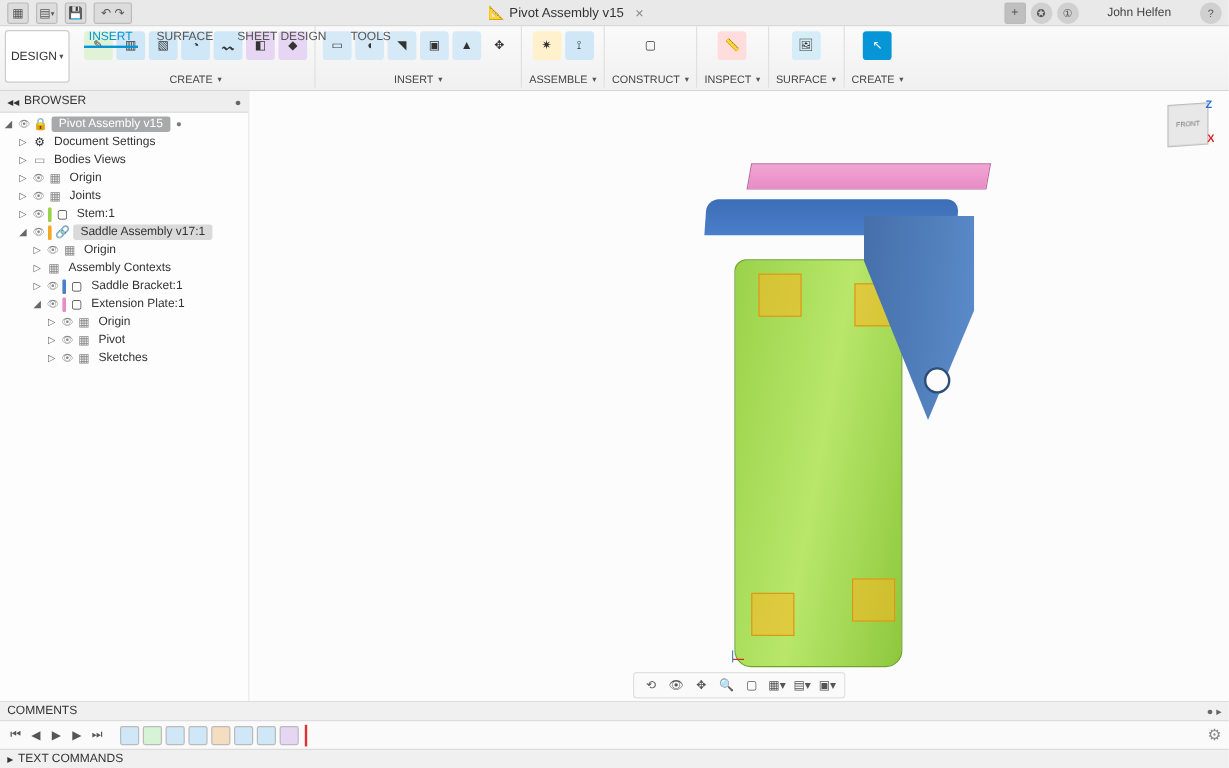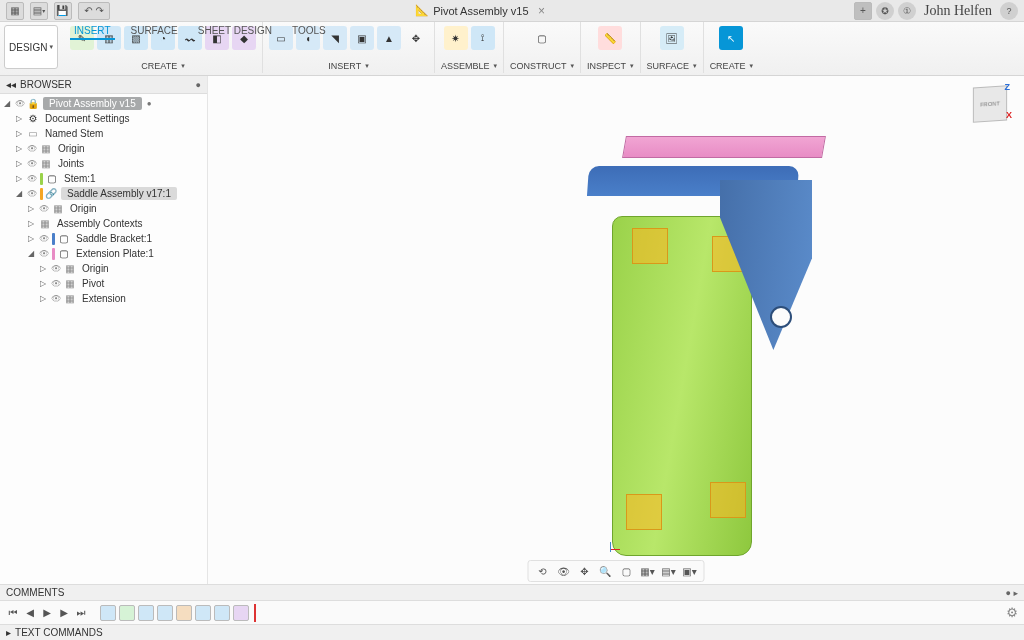--- a/index.html
+++ b/index.html
@@ -64,21 +64,21 @@
   .navbar .nb { width:16px;height:16px; display:flex;align-items:center;justify-content:center;color:#555;font-size:10px;}
   
   .comments { height:16px; background:#f0f0f0; border-top:1px solid #ddd; display:flex;align-items:center;padding:0 6px;font-size:10px;color:#333;}
   .timeline { height:24px; background:#fafafa; border-top:1px solid #ddd; display:flex;align-items:center;padding:0 6px;gap:3px;}
   .timeline .tb { width:14px;height:14px;color:#555;font-size:10px;display:flex;align-items:center;justify-content:center;}
   .timeline .thumb { width:16px;height:16px;border:1px solid #bbb;border-radius:2px;}
   .timeline .gear { margin-left:auto; color:#888; font-size:13px;}
   .textcmd { height:16px; background:#f0f0f0; border-top:1px solid #ddd; display:flex;align-items:center;padding:0 6px;font-size:10px;color:#333;}
   .tri::after { content:'▾'; font-size:7px; color:#555; margin-left:2px;}
   .pin { font-size:9px;color:#666;}
-  .user-name { font-size:14px; color:#444; margin: 0 4px; font-family: Liberation Serif, serif;}
+  .user-name { font-size:10px; color:#444; margin: 0 20px;}
 </style>
 </head>
 <body>
 
 <div class="titlebar">
   <div class="titlebar-left">
     <div class="sq-btn">▦</div>
     <div class="sq-btn">▤<span style="font-size:6px">▾</span></div>
     <div class="sq-btn">💾</div>
     <div class="sq-btn" style="width:32px">↶ ↷</div>
@@ -186,21 +186,21 @@
           <span style="font-size:8px;color:#777;margin-left:2px">●</span>
         </div>
       <div class="tree-row indent1">
           <span class="caret">▷</span>
           <span class="ico">⚙</span>
           <span class="node-name">Document Settings</span>
         </div>
       <div class="tree-row indent1">
           <span class="caret">▷</span>
           <span class="ico" style="color:#888">▭</span>
-          <span class="node-name">Named Stem</span>
+          <span class="node-name">Bodies Views</span>
         </div>
       <div class="tree-row indent1">
           <span class="caret">▷</span>
           <span class="eye">👁</span>
           <span class="ico" style="color:#888">▦</span>
           <span class="node-name">Origin</span>
         </div>
       <div class="tree-row indent1">
           <span class="caret">▷</span>
           <span class="eye">👁</span>
@@ -255,21 +255,21 @@
       <div class="tree-row indent3">
           <span class="caret">▷</span>
           <span class="eye">👁</span>
           <span class="ico" style="color:#888">▦</span>
           <span class="node-name">Pivot</span>
         </div>
       <div class="tree-row indent3">
           <span class="caret">▷</span>
           <span class="eye">👁</span>
           <span class="ico" style="color:#888">▦</span>
-          <span class="node-name">Extension</span>
+          <span class="node-name">Sketches</span>
         </div>
     </div>
   </div>
 
   <div class="viewport">
     <div class="viewcube">
       <div class="cube">FRONT</div>
       <span class="axis z">Z</span>
       <span class="axis x">X</span>
     </div>

